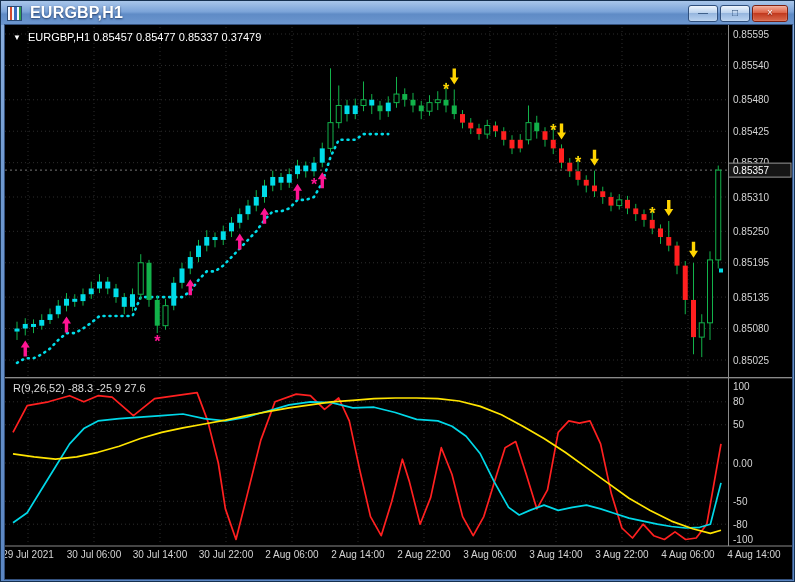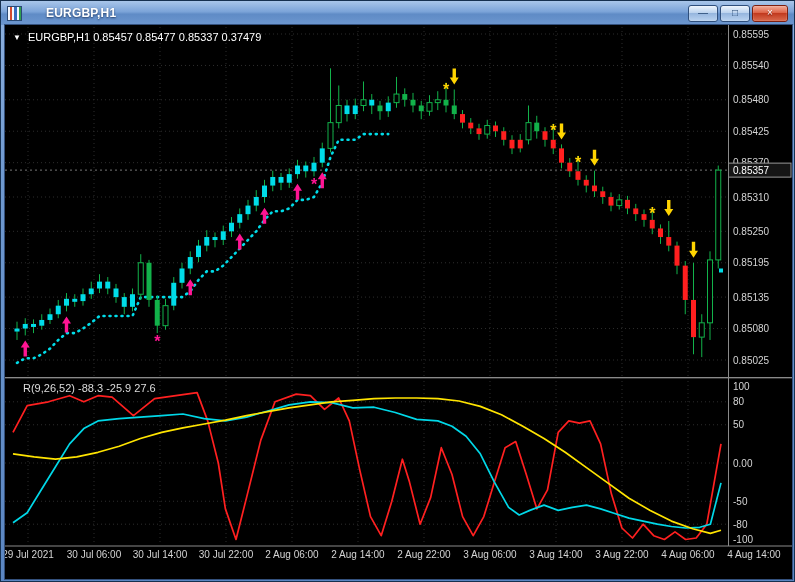--- a/index.html
+++ b/index.html
@@ -11,21 +11,21 @@
   }
   .titlebar{
     position:absolute;left:0;top:0;right:0;height:24px;
     display:flex;align-items:center;padding:0 6px;box-sizing:border-box;
     background:linear-gradient(180deg,#a9c6ea 0%,#7ba3d8 45%,#5f8bc6 55%,#6d97cf 100%);
   }
   .win-icon{
     width:13px;height:13px;border:1px solid #2a4a75;background:
       linear-gradient(90deg,#f4f8ff 0 2px,#d44a2e 2px 4px,#f4f8ff 4px 6px,#3a6cc0 6px 9px,#f4f8ff 9px 11px,#2f9e4f 11px 13px);
   }
-  .title{color:#fff;font-size:12px;font-weight:bold;margin-left:24px;
+  .title{color:#fff;font-size:16px;font-weight:bold;margin-left:8px;
     text-shadow:0 1px 2px rgba(10,25,60,.7);letter-spacing:.2px;}
   .controls{margin-left:auto;display:flex;gap:2px;align-items:center;}
   .ctrl{
     width:28px;height:15px;border:1px solid #2f4f7c;border-radius:3px;cursor:pointer;
     background:linear-gradient(180deg,#eef5fd,#bcd3ee 45%,#96b6de 50%,#bad3f0);
     color:#23456f;font-size:10px;line-height:13px;text-align:center;
     box-shadow:inset 0 0 1px #ffffff;
   }
   .ctrl.close{
     width:34px;color:#fff;border-color:#7c1f10;
@@ -34,21 +34,21 @@
   }
   .client{
     position:absolute;left:4px;top:24px;width:787px;height:554px;
     background:#000;outline:1px solid #33507c;
   }
   #chart-svg{position:absolute;left:0;top:0;}
   svg text{font-family:"Liberation Sans",sans-serif;}
   .overlay{position:absolute;color:#fff;font-size:11px;white-space:nowrap;}
   #info-bar{left:8px;top:6px;display:flex;gap:7px;align-items:center;}
   #info-bar .collapse{font-size:8px;color:#ffffff;cursor:pointer;}
-  #indicator-label{left:18px;top:357px;color:#dcdcdc;}
+  #indicator-label{left:8px;top:357px;color:#dcdcdc;}
 </style>
 </head>
 <body>
 
 <div class="window">
   <div class="titlebar">
     <div class="win-icon"></div>
     <span class="title">EURGBP,H1</span>
     <div class="controls">
       <div class="ctrl"><span>—</span></div>

